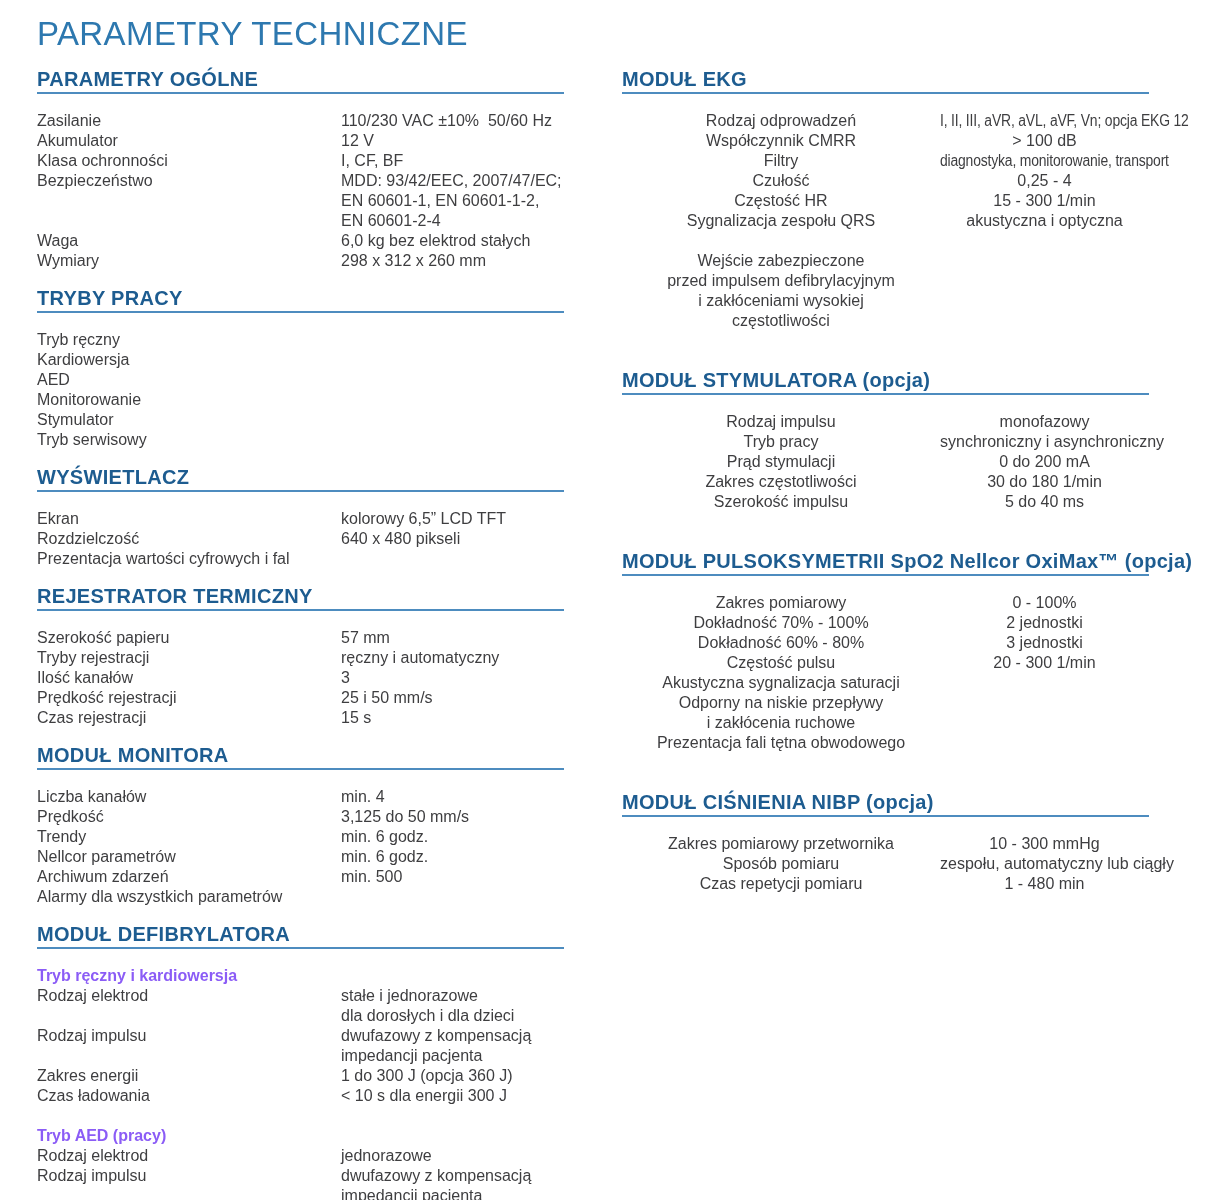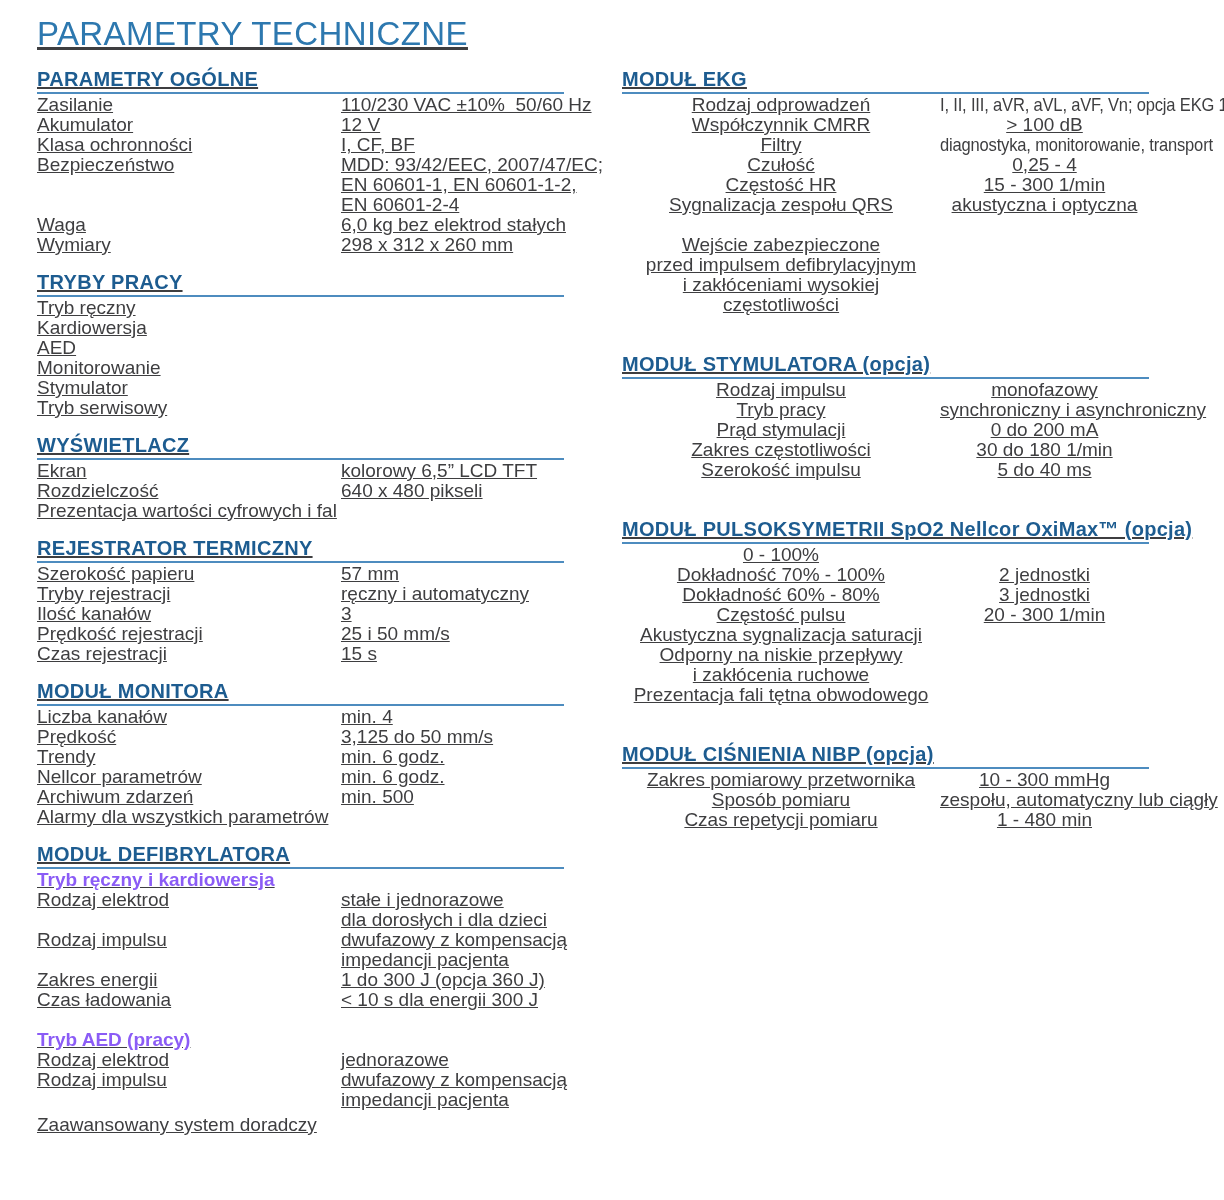--- a/index.html
+++ b/index.html
@@ -13,21 +13,20 @@
     overflow: hidden;
     font-family: "Liberation Sans", "DejaVu Sans", sans-serif;
     color: #3e3e40;
     -webkit-font-smoothing: antialiased;
   }
   .page {
     box-sizing: border-box;
     width: 1224px;
     height: 1028px;
     padding: 16px 0 0 37px;
-    text-decoration: underline;
   }
   .title {
     margin: 0 0 18px 0;
     font-size: 33px;
     line-height: 36px;
     font-weight: 400;
     letter-spacing: 0.4px;
     color: #2d78af;
     white-space: pre;
   }
@@ -47,22 +46,22 @@
     font-size: 20px;
     line-height: 18px;
     font-weight: 700;
     letter-spacing: 0.3px;
     color: #1d5c90;
     padding-bottom: 4px;
     border-bottom: 2px solid #4d8cbf;
     white-space: pre;
   }
   .rows {
-    padding-top: 1px;
-    font-size: 19px;
+    padding-top: 17px;
+    font-size: 16px;
     line-height: 20px;
   }
   .row {
     display: grid;
     grid-template-columns: 304px 1fr;
   }
   .col-right .row {
     grid-template-columns: 318px 1fr;
     text-align: center;
   }
@@ -394,20 +393,21 @@
               <div class="val">
                 <div class="val-line">5 do 40 ms</div>
               </div>
             </div>
           </div>
         </section>
         <section>
           <h2 class="sec-h">MODUŁ PULSOKSYMETRII SpO2 Nellcor OxiMax™ (opcja)</h2>
           <div class="rows">
             <div class="row">
+              <div class="lab">Zakres pomiarowy</div>
               <div class="val">
                 <div class="val-line">0 - 100%</div>
               </div>
             </div>
             <div class="row">
               <div class="lab">Dokładność 70% - 100%</div>
               <div class="val">
                 <div class="val-line">2 jednostki</div>
               </div>
             </div>

